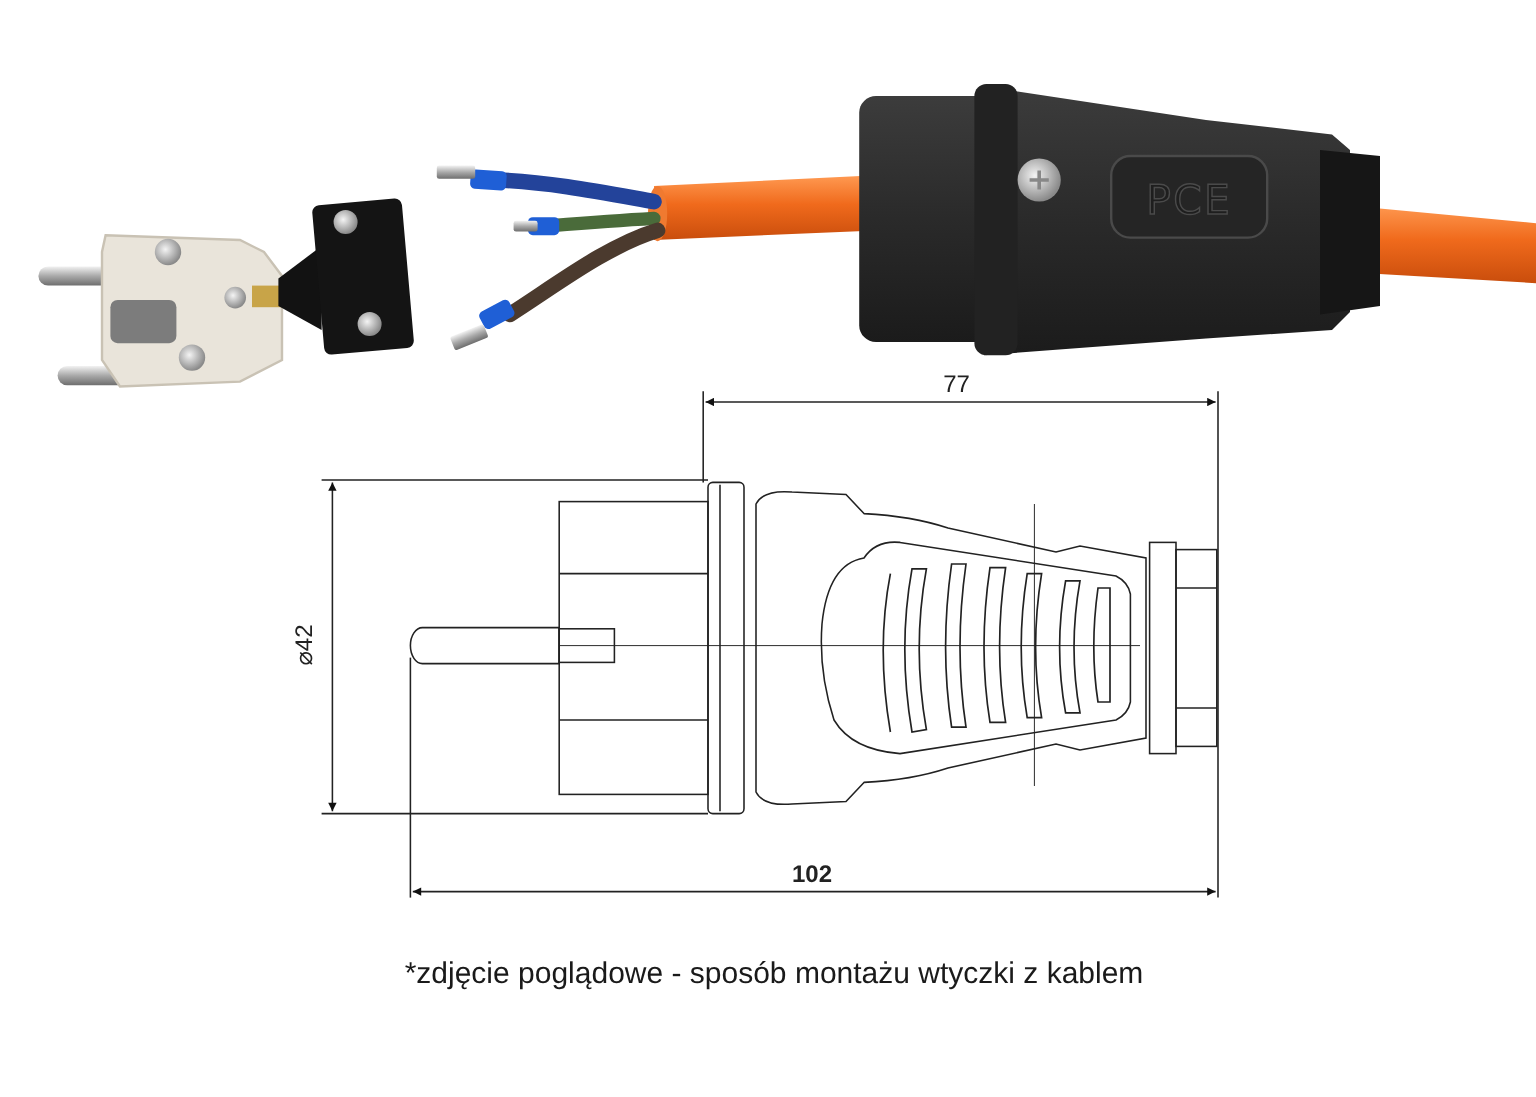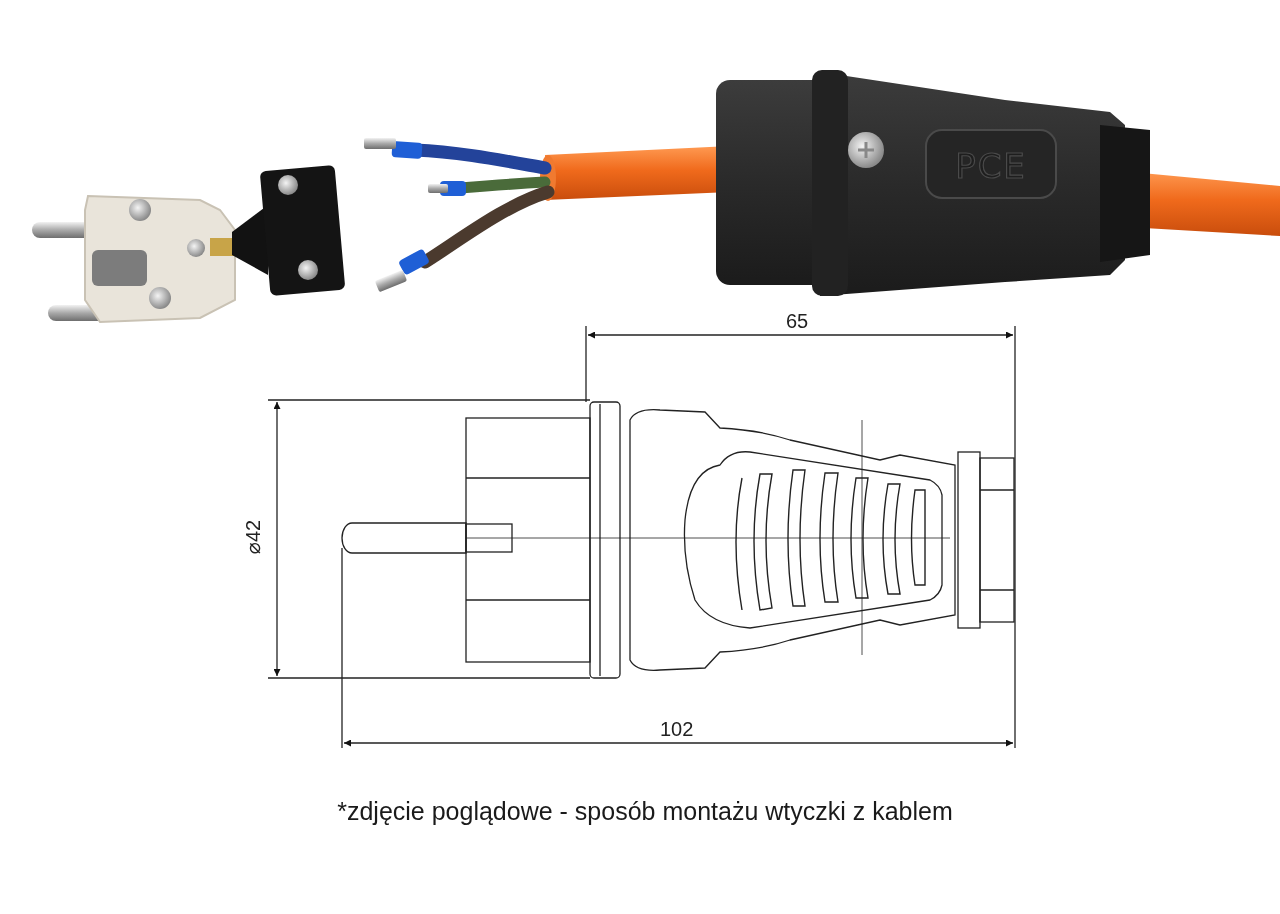--- a/index.html
+++ b/index.html
@@ -130,17 +130,17 @@
     <rect x="958" y="452" width="22" height="176"></rect>
     <rect x="980" y="458" width="34" height="164"></rect>
     <line x1="980" y1="490" x2="1014" y2="490"></line>
     <line x1="980" y1="590" x2="1014" y2="590"></line>
 
     <line x1="466" y1="538" x2="950" y2="538" stroke-width="0.8"></line>
     <line x1="862" y1="420" x2="862" y2="655" stroke-width="0.8"></line>
   </g>
 </svg>
 
-<div class="dim-label" style="left:786px; top:310px;">65</div>
-<div class="dim-label" style="left:660px; top:718px;">102</div>
+<div class="dim-label" style="left:786px; top:310px;">77</div>
+<div class="dim-label" style="left:660px; top:718px;font-weight:bold;">102</div>
 <div class="dim-label" style="left:236px; top:525px; transform: rotate(-90deg); transform-origin: center;">⌀42</div>
 
 <div class="caption">*zdjęcie poglądowe - sposób montażu wtyczki z kablem</div>
 
 </body></html>

